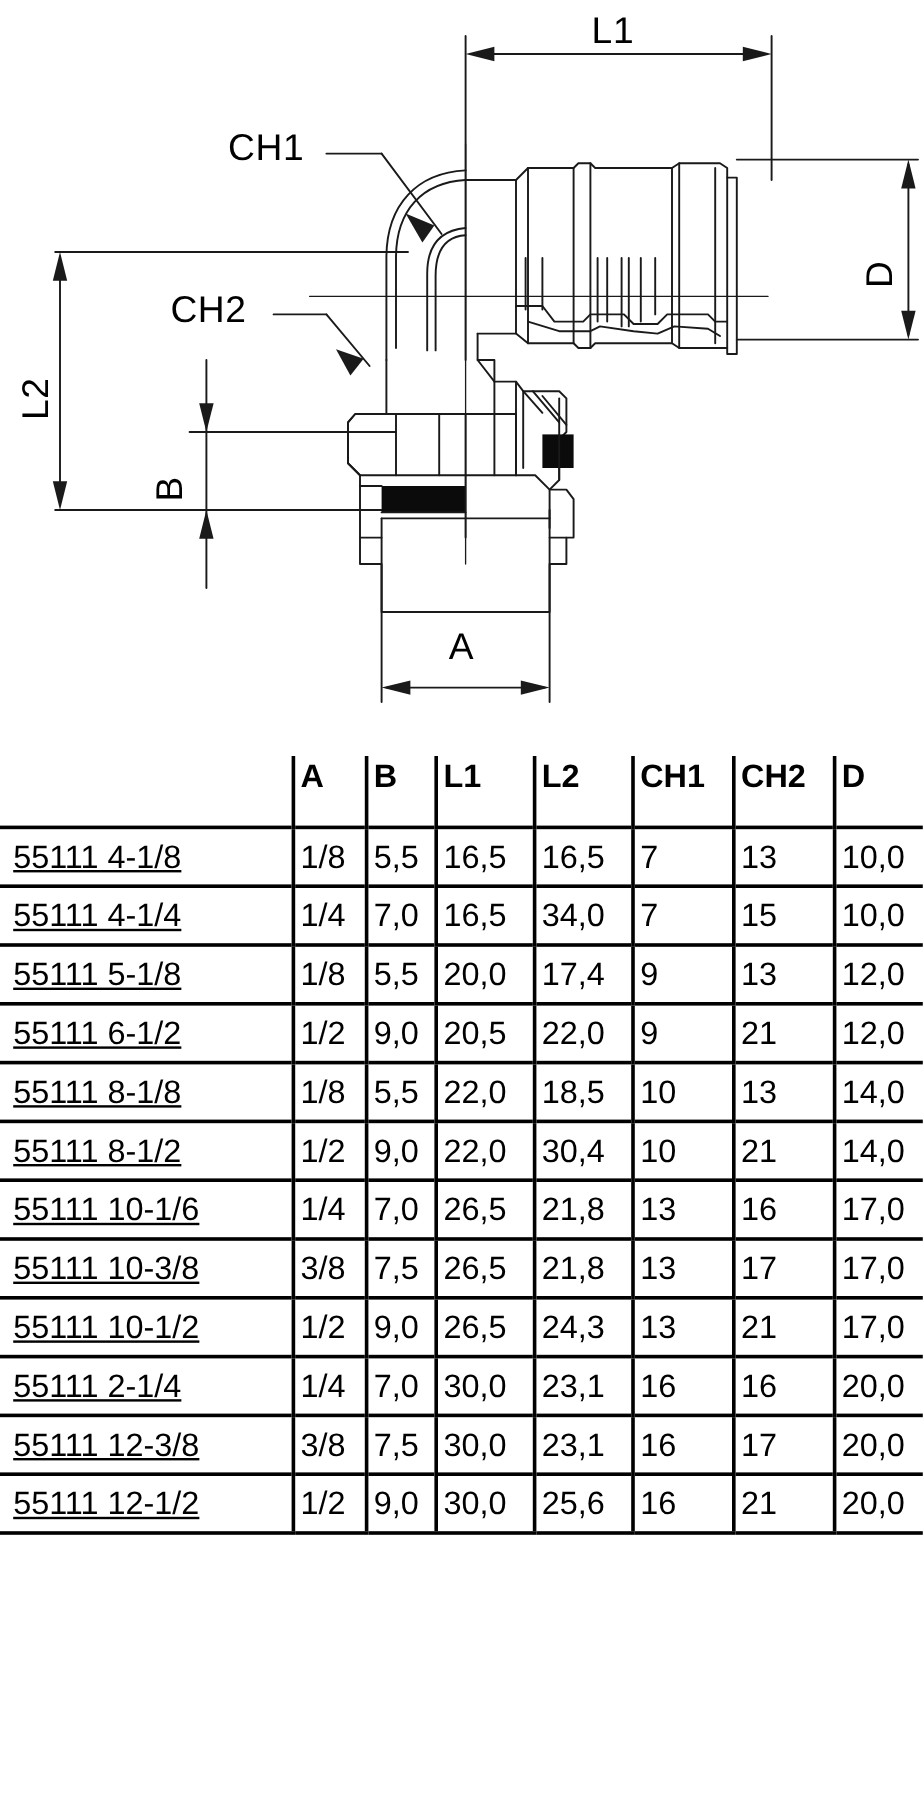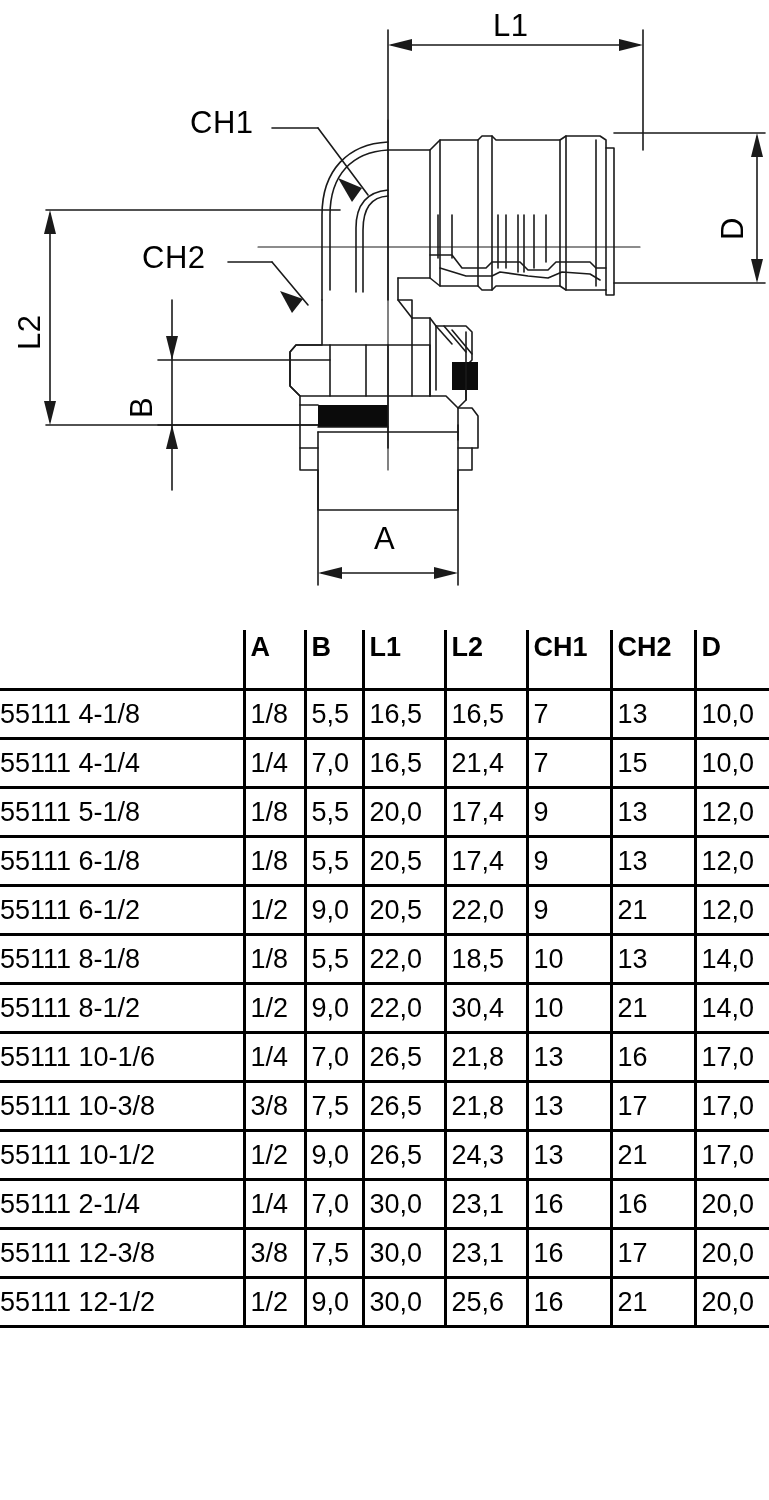--- a/index.html
+++ b/index.html
@@ -14,21 +14,21 @@
 
   
   #table-wrap{position:absolute;left:0;top:630px;width:769px;}
   table{border-collapse:collapse;width:769px;table-layout:fixed;font-size:27px;}
   table td,table th{padding:0;margin:0;}
   .hdr td{height:56px;vertical-align:top;font-weight:700;padding-top:2px;}
   .hdr td.c{border-left:3px solid #000;padding-left:5px;}
   tbody tr{height:49px;}
   tbody td{border-top:3px solid #000;vertical-align:middle;}
   tbody td.c{border-left:3px solid #000;padding-left:5px;}
-  td.name{white-space:nowrap;}
+  td.name{padding-left:11px;white-space:nowrap;text-decoration:underline;}
   .col-name{width:244px;}
   .col-a{width:61px;}
   .col-b{width:58px;}
   .col-l1{width:82px;}
   .col-l2{width:82px;}
   .col-ch1{width:84px;}
   .col-ch2{width:84px;}
   .col-d{width:74px;}
   .hdr td.c.h-a{padding-left:5px;}
   tbody tr:last-child td{border-bottom:3px solid #000;}
@@ -188,40 +188,30 @@
           <td class="c">16,5</td>
           <td class="c">7</td>
           <td class="c">13</td>
           <td class="c">10,0</td>
         </tr>
         <tr>
           <td class="name">55111 4-1/4</td>
           <td class="c">1/4</td>
           <td class="c">7,0</td>
           <td class="c">16,5</td>
-          <td class="c">21,4</td>
+          <td class="c">34,0</td>
           <td class="c">7</td>
           <td class="c">15</td>
           <td class="c">10,0</td>
         </tr>
         <tr>
           <td class="name">55111 5-1/8</td>
           <td class="c">1/8</td>
           <td class="c">5,5</td>
           <td class="c">20,0</td>
-          <td class="c">17,4</td>
-          <td class="c">9</td>
-          <td class="c">13</td>
-          <td class="c">12,0</td>
-        </tr>
-        <tr>
-          <td class="name">55111 6-1/8</td>
-          <td class="c">1/8</td>
-          <td class="c">5,5</td>
-          <td class="c">20,5</td>
           <td class="c">17,4</td>
           <td class="c">9</td>
           <td class="c">13</td>
           <td class="c">12,0</td>
         </tr>
         <tr>
           <td class="name">55111 6-1/2</td>
           <td class="c">1/2</td>
           <td class="c">9,0</td>
           <td class="c">20,5</td>

